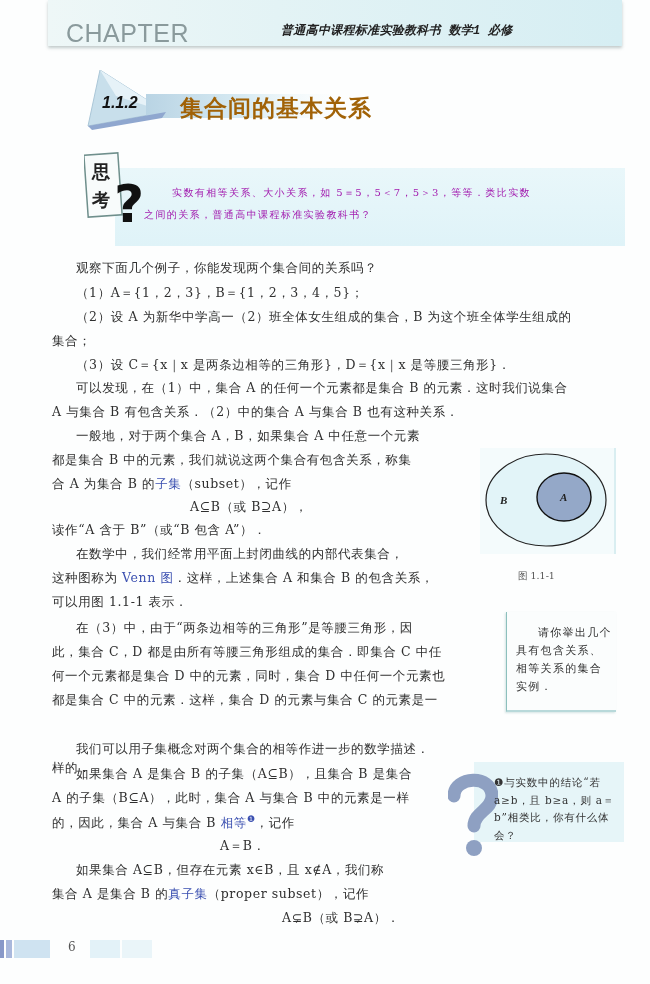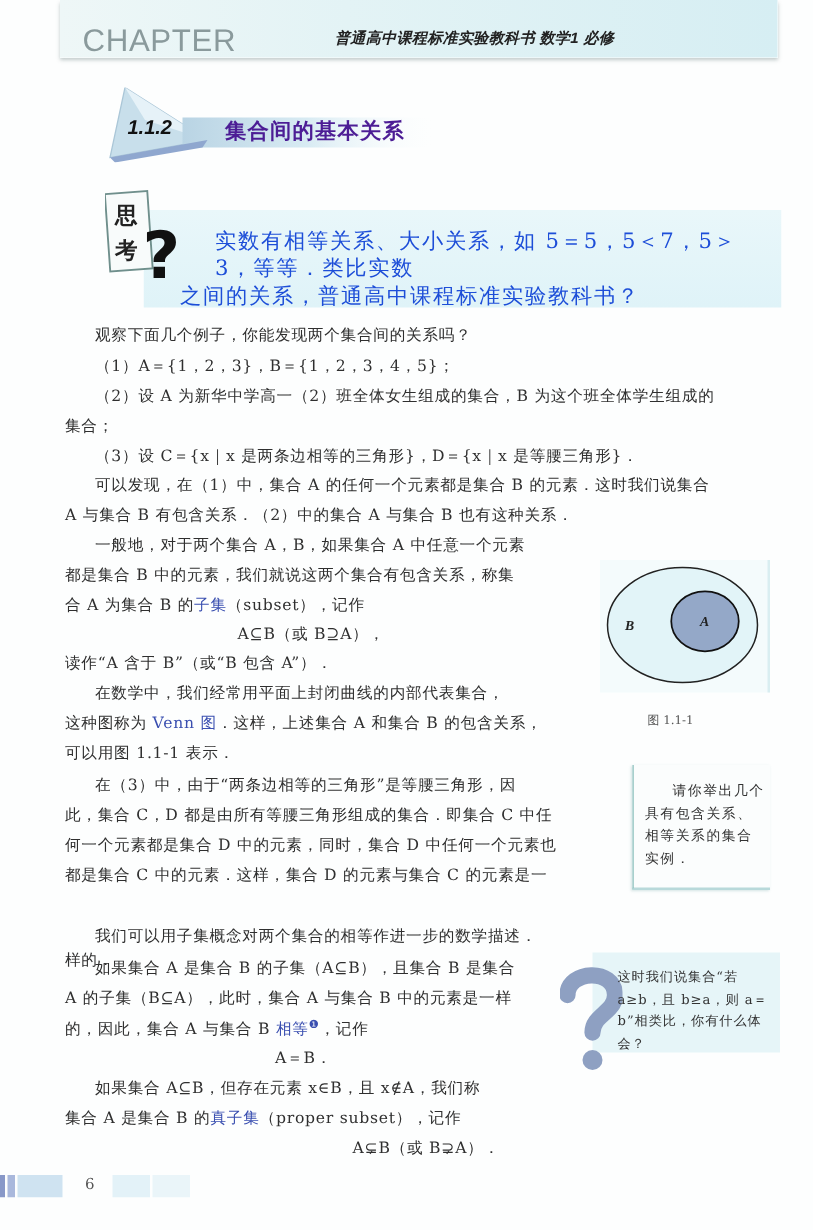--- a/index.html
+++ b/index.html
@@ -9,45 +9,45 @@
   .header-band {
     position: absolute; left: 48px; top: 0; width: 574px; height: 46px;
     background: linear-gradient(90deg, #eef7f7 0%, #e3f3f5 40%, #d6eef3 100%);
     box-shadow: 0 2px 3px rgba(120,140,140,0.45);
   }
   .chapter-word {
     position: absolute; left: 18px; top: 19px; font-family: "Liberation Sans", sans-serif;
     font-size: 25px; color: #8a9a9c; letter-spacing: 0.5px;
   }
   .book-title {
-    position: absolute; left: 220px; top: 22px; font-family: Liberation Sans, sans-serif;
+    position: absolute; left: 233px; top: 22px; font-family: Liberation Mono, monospace;
     font-size: 12px; font-style: italic; font-weight: bold; color: #222; letter-spacing: 0.3px;
   }
 
   .section-tri {
     position: absolute; left: 86px; top: 70px; width: 0; height: 0;
   }
   .section-tri svg { position: absolute; left: 0; top: 0; }
   .section-num {
     position: absolute; left: 102px; top: 94px; font-family: "Liberation Sans", sans-serif;
     font-size: 16px; font-weight: bold; font-style: italic; color: #111;
   }
   .section-title {
-    position: absolute; left: 180px; top: 93px; font-size: 17px; font-weight: bold; color: #4c1d95;
+    position: absolute; left: 180px; top: 93px; font-size: 23px; font-weight: bold; color: #a16207;
     letter-spacing: 1px;
   }
 
   .think-box {
     position: absolute; left: 115px; top: 168px; width: 510px; height: 78px;
     background: linear-gradient(180deg, #e9f7fa 0%, #dff3f8 100%);
   }
   .think-icon { position: absolute; left: 84px; top: 150px; width: 70px; height: 80px; }
   .think-text {
-    position: absolute; left: 172px; top: 182px; width: 440px; font-size: 17px; line-height: 22px;
-    color: #1d4ed8; letter-spacing: 1.4px;
+    position: absolute; left: 172px; top: 182px; width: 440px; font-size: 10px; line-height: 22px;
+    color: #a21caf; letter-spacing: 1.4px;
   }
   .think-text .ln1 { text-indent: 0; }
   .think-text .ln2 { margin-left: -28px; }
 
   .body { position: absolute; left: 52px; font-size: 12.5px; color: #2f2f2f; letter-spacing: 0.6px; white-space: nowrap; }
   .body .em { color: #3a4fb0; }
 
   .venn-panel {
     position: absolute; left: 480px; top: 448px; width: 136px; height: 106px;
     background: #f4fbfc; border-right: 2px solid #d9eef1;
@@ -175,21 +175,21 @@
   <span style="padding-left:22px;display:inline;">请你举出几个具有包含关系、相等关系的集合实例．</span>
 </div>
 
 <div class="note2"></div>
 <div class="qmark2">
   <svg width="50" height="90" viewBox="0 0 50 90">
     <path d="M6,24 C6,4 44,2 44,24 C44,38 26,40 26,54" fill="none" stroke="#8ea0c2" stroke-width="13" stroke-linecap="round"></path>
     <circle cx="26" cy="76" r="8" fill="#8ea0c2"></circle>
   </svg>
 </div>
-<div class="note2-text">这时我们说集合“若 a≥b，且 b≥a，则 a＝b”相类比，你有什么体会？</div>
+<div class="note2-text">❶与实数中的结论“若 a≥b，且 b≥a，则 a＝b”相类比，你有什么体会？</div>
 
 <div class="footer-bars">
   <svg width="160" height="18" viewBox="0 0 160 18">
     <rect x="0" y="0" width="4" height="18" fill="#8898c8"></rect>
     <rect x="6" y="0" width="6" height="18" fill="#a9b8dc"></rect>
     <rect x="14" y="0" width="36" height="18" fill="#cfe3f1"></rect>
     <rect x="90" y="0" width="30" height="18" fill="#e3f2f8"></rect>
     <rect x="122" y="0" width="30" height="18" fill="#eaf5f9"></rect>
   </svg>
 </div>

